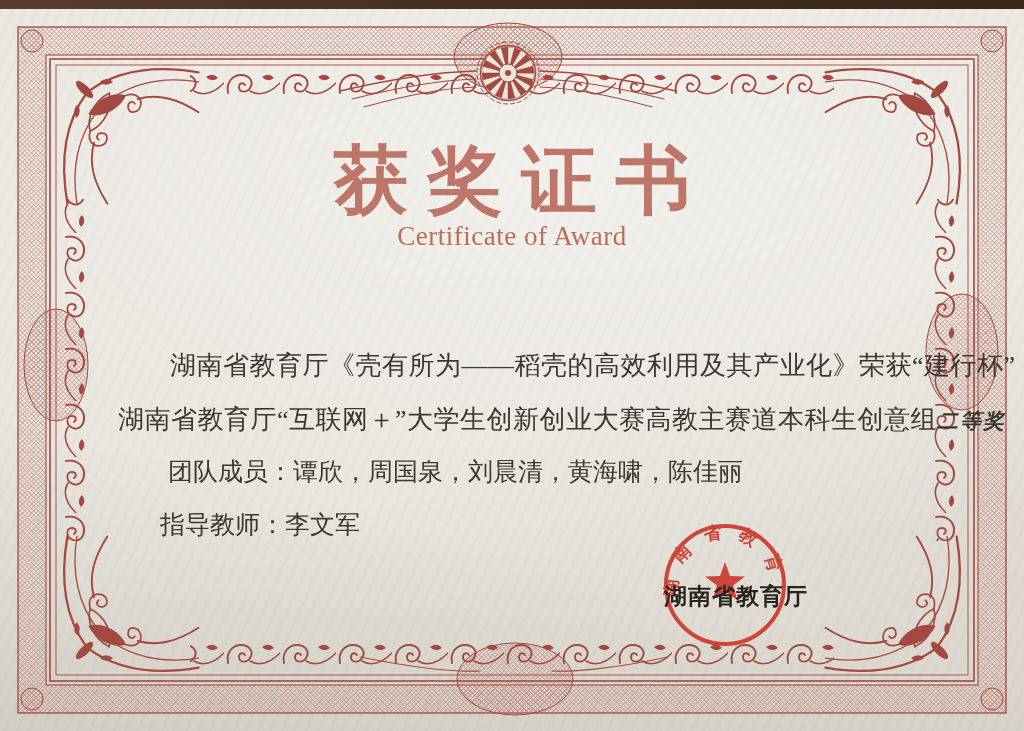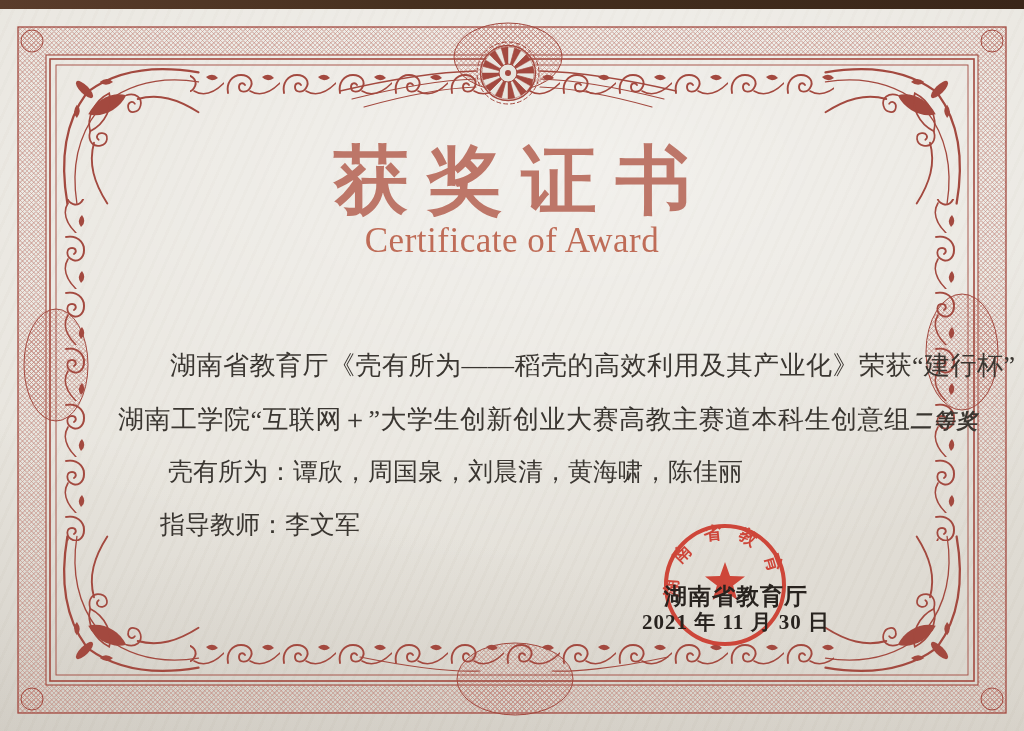--- a/index.html
+++ b/index.html
@@ -23,21 +23,21 @@
   .ln{stroke:var(--border-red);fill:none;stroke-linecap:round;}
   .fillred{fill:var(--border-red);stroke:none;}
   .fillpaper{fill:var(--paper);stroke:none;}
   .hatchfill{fill:url(#hatch);stroke:var(--border-red);stroke-width:1;}
   .hatchonly{fill:url(#hatch);stroke:none;}
   .wedge{stroke:var(--border-red);stroke-width:.45;}
   
   .txt{position:absolute;color:var(--ink);white-space:nowrap;}
   .cert-title{top:122px;left:0;width:100%;text-align:center;font-size:75px;font-weight:600;
     letter-spacing:19px;text-indent:19px;color:var(--title-red);}
-  .cert-subtitle{top:212px;left:0;width:100%;text-align:center;font-size:35px;
+  .cert-subtitle{top:212px;left:0;width:100%;text-align:center;font-size:27px;
     color:var(--subtitle-red);letter-spacing:.5px;}
   .recipient{top:272px;left:120px;font-size:26px;}
   .bodyline{font-size:26px;letter-spacing:.5px;}
   .line1{top:339px;left:118px;text-indent:2em;}
   .line2{top:393px;left:118px;}
   .grade{font-weight:700;font-style:italic;font-size:21px;letter-spacing:2px;}
   .team{top:446px;left:118px;font-size:25px;text-indent:2em;}
   .advisor{top:499px;left:110px;font-size:25px;text-indent:2em;}
   .issuer{top:572px;left:664px;font-size:23px;font-weight:600;color:var(--seal-ink);z-index:3;letter-spacing:1px;}
   .date{top:599px;left:642px;font-size:21px;font-weight:600;color:var(--seal-ink);z-index:3;letter-spacing:1px;}
@@ -167,37 +167,36 @@
       <g>
           <use href="#cf" transform="translate(968,670) scale(-0.95,-0.95)"></use>
         </g>
     </svg>
 
     <div class="txt cert-title">获奖证书</div>
     <div class="txt cert-subtitle">Certificate of Award</div>
 
     <div class="txt bodyline line1">湖南省教育厅《壳有所为——稻壳的高效利用及其产业化》荣获“建行杯”</div>
     <div class="txt bodyline line2">
-      <span>湖南工学院“互联网＋”大学生创新创业大赛高教主赛道本科生创意组</span><span class="grade">二等奖</span>
+      <span>湖南省教育厅“互联网＋”大学生创新创业大赛高教主赛道本科生创意组</span><span class="grade">二等奖</span>
     </div>
 
     <div class="txt team">
-      <span>壳有所为：</span><span>谭欣，周国泉，刘晨清，黄海啸，陈佳丽</span>
+      <span>团队成员：</span><span>谭欣，周国泉，刘晨清，黄海啸，陈佳丽</span>
     </div>
 
     <div class="txt advisor">
       <span>指导教师：</span><span>李文军</span>
     </div>
 
     <svg class="seal" viewBox="0 0 150 150" aria-hidden="true">
       <circle cx="75" cy="73" r="59" fill="none" stroke="var(--seal-red)" stroke-width="4"></circle>
       <polygon fill="var(--seal-red)" points="75,50 80,64.1 95,64.5 83.1,73.6 87.3,88 75,79.5 62.7,88 66.9,73.6 55,64.5 70,64.1"></polygon>
       <path id="sealArc" d="M30.8,89.1 A47,47 0 1 1 119.2,89.1" fill="none" stroke="none"></path>
       <text font-size="17.5" font-weight="600" fill="var(--seal-red)" letter-spacing="15">
         <textPath href="#sealArc" startOffset="4">湖南省教育厅</textPath>
       </text>
     </svg>
 
     <div class="txt issuer">湖南省教育厅</div>
-    <div class="txt date">2021 年 11 月 30 日</div>
 
   </div>
 </div>
 
 </body></html>

